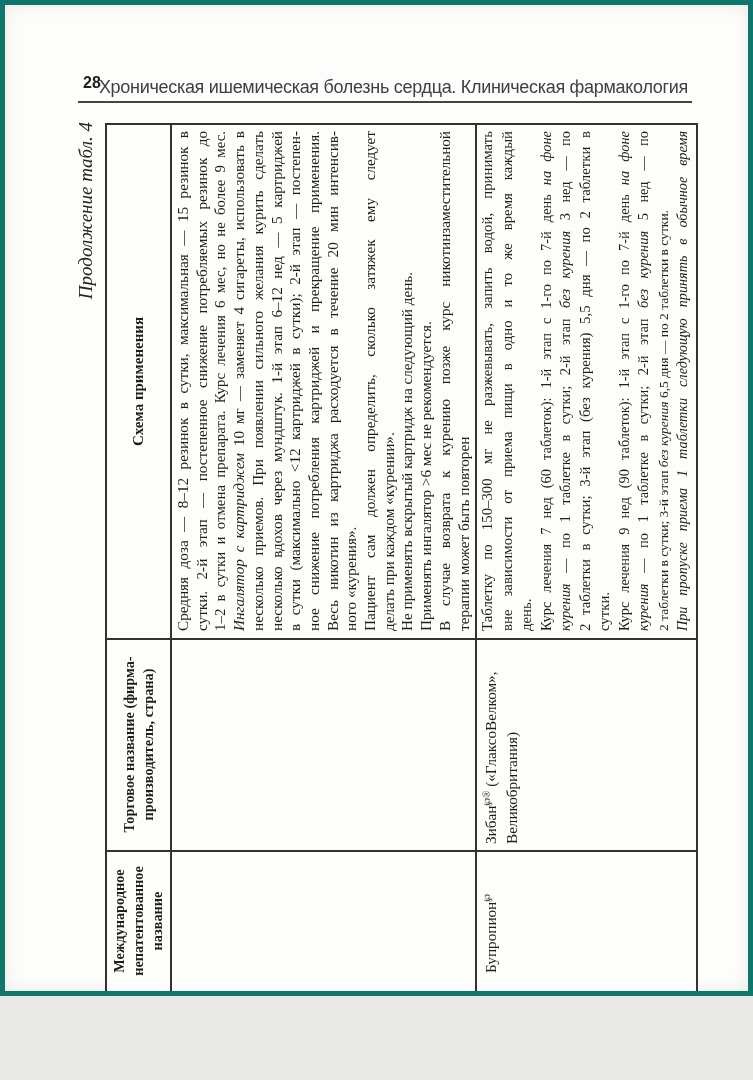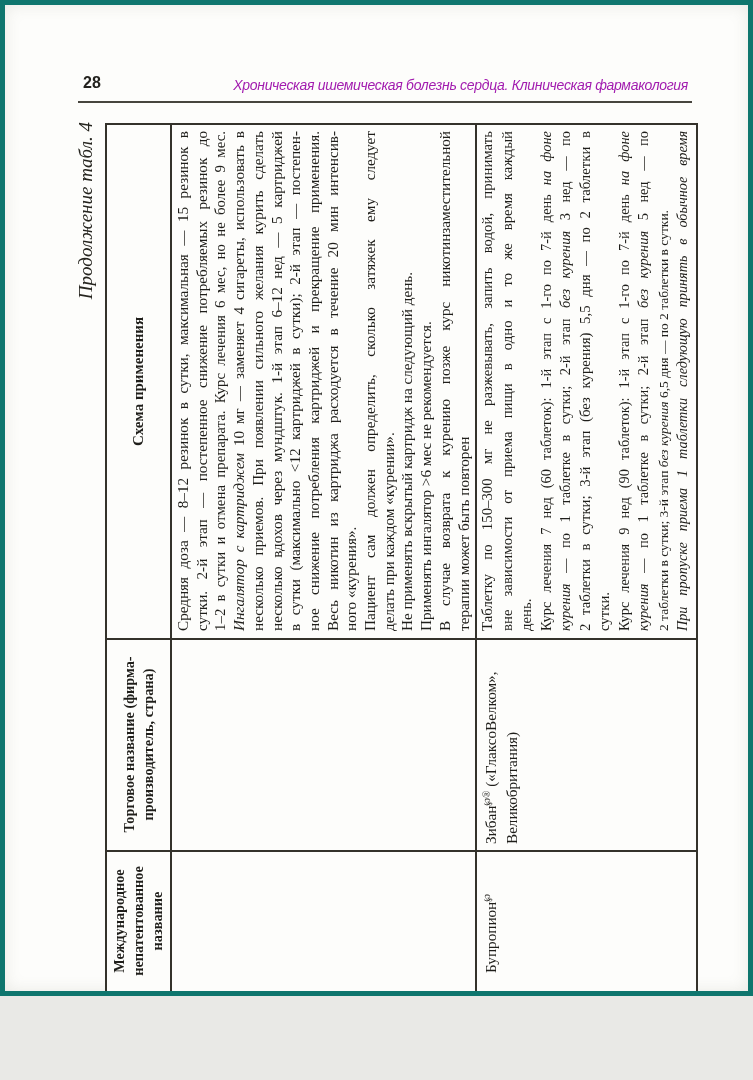--- a/index.html
+++ b/index.html
@@ -8,23 +8,22 @@
     font-family:"Liberation Serif", serif;color:#1f1e1a;overflow:hidden;
     border:5px solid #0f766e;box-sizing:border-box;
     box-shadow:inset 0 0 16px rgba(110,110,95,.14);
   }
   .runhead-num{
     position:absolute;left:78px;top:69px;
     font-family:"Liberation Sans", sans-serif;font-size:16px;font-weight:bold;color:#23221e;
   }
   .runhead-title{
     position:absolute;right:60px;top:72px;
-    font-family:"Liberation Sans", sans-serif;font-size:14px;letter-spacing:-0.3px;color:#a21caf;
+    font-family:"Liberation Sans", sans-serif;font-size:18px;letter-spacing:-0.3px;color:#404040;
     white-space:nowrap;
-    font-style:italic;
   }
   .head-rule{position:absolute;left:73px;right:56px;top:96px;height:2px;background:#47453e;}
 
   
   .rot{
     position:absolute;left:0;top:0;transform-origin:0 0;
     transform:rotate(-90deg) translateX(-100%);box-sizing:border-box;
   }
   .caption-wrap{position:absolute;left:67px;top:117px;width:30px;height:207px;}
   .caption{

